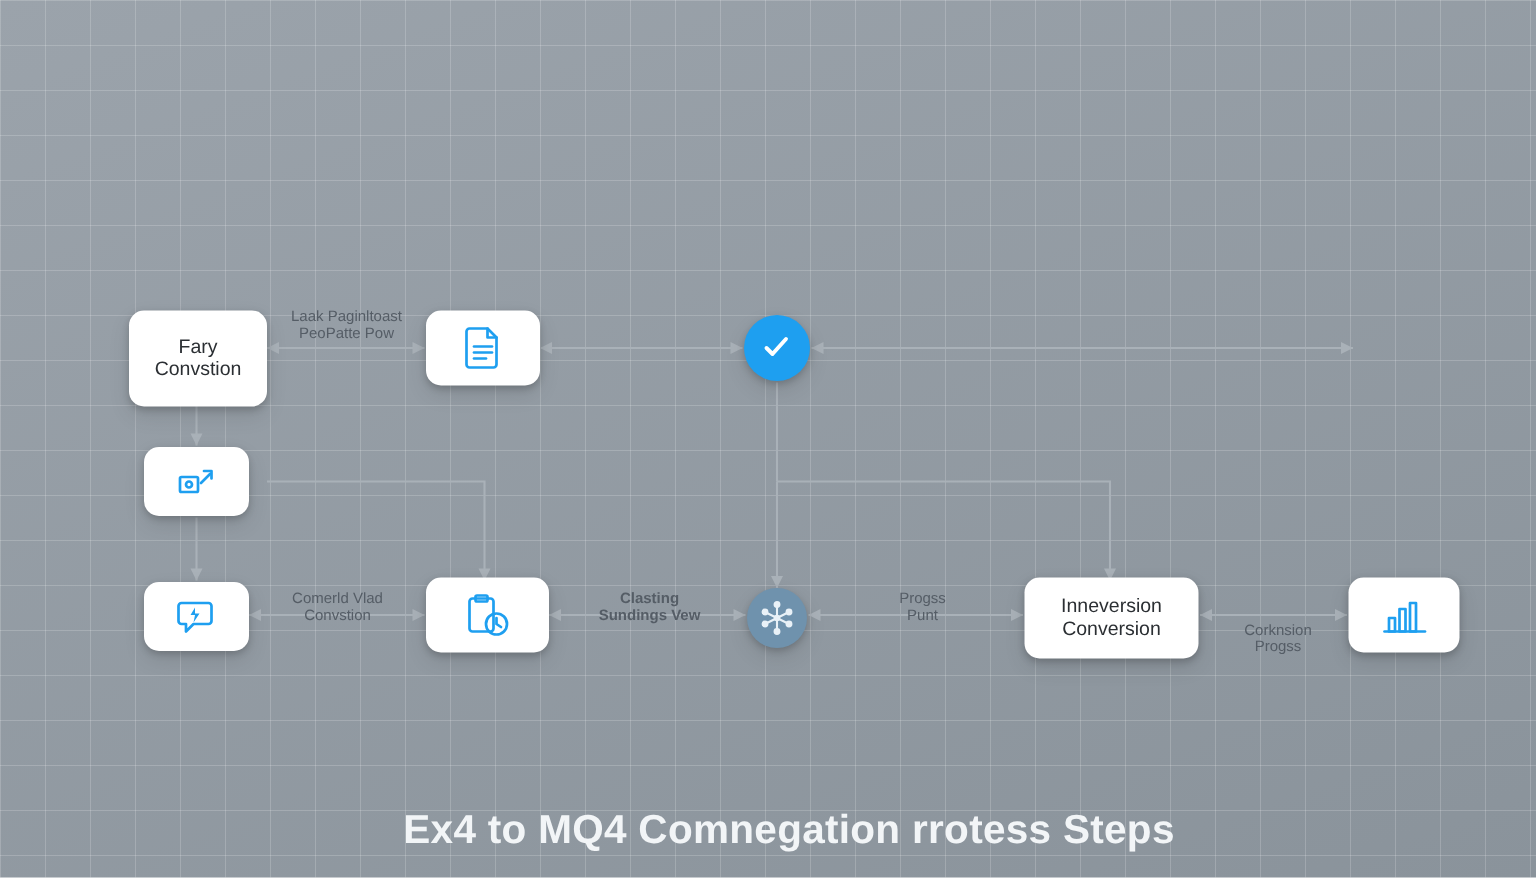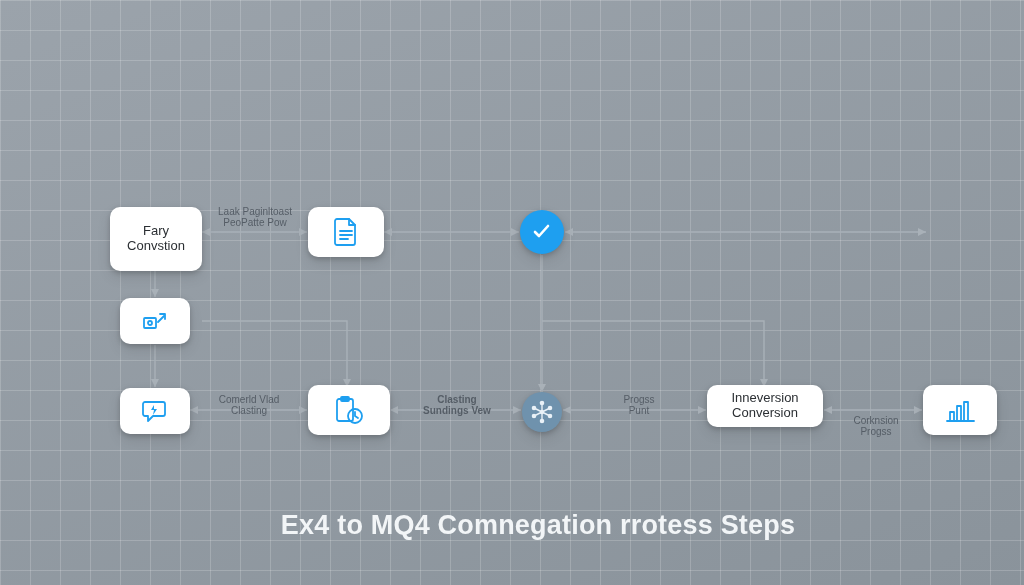--- a/index.html
+++ b/index.html
@@ -6,21 +6,21 @@
   html, body { width: 1024px; height: 585px; overflow: hidden; }
   body {
     font-family: -apple-system, BlinkMacSystemFont, "Segoe UI", Arial, sans-serif;
     background:
       linear-gradient(to right, rgba(255,255,255,0.18) 1px, transparent 1px),
       linear-gradient(to bottom, rgba(255,255,255,0.18) 1px, transparent 1px),
       linear-gradient(160deg, #9ba3ab 0%, #8a939b 100%);
     background-size: 30px 30px, 30px 30px, cover;
     position: relative;
   }
-  .stage { position: absolute; inset: 0; margin-left: 24px; }
+  .stage { position: absolute; inset: 0; }
 
   
   .node {
     position: absolute;
     background: #ffffff;
     border-radius: 10px;
     box-shadow: 0 2px 5px rgba(0,0,0,0.18), 0 6px 14px rgba(0,0,0,0.10);
     display: flex; align-items: center; justify-content: center;
     text-align: center;
     color: #2b2f33;
@@ -126,21 +126,21 @@
     <polygon class="arrow-head" points="682,410 674,406 674,414"></polygon>
 
     <line class="arrow-line" x1="800" y1="410" x2="898" y2="410"></line>
     <polygon class="arrow-head" points="800,410 808,406 808,414"></polygon>
     <polygon class="arrow-head" points="898,410 890,406 890,414"></polygon>
   </svg>
 
   <div class="edge-label" style="left:186px; top:207px; width:90px;">Laak Paginltoast
 PeoPatte Pow</div>
   <div class="edge-label" style="left:180px; top:395px; width:90px;">Comerld Vlad
-Clasting</div>
+Convstion</div>
   <div class="edge-label" style="left:388px; top:395px; width:90px;font-weight:bold;">Clasting
 Sundings Vew</div>
   <div class="edge-label" style="left:575px; top:395px; width:80px;">Progss
 Punt</div>
   <div class="edge-label" style="left:812px; top:416px; width:80px;">Corknsion
 Progss</div>
 
   <div class="node label" style="left:86px; top:207px; width:92px; height:64px;">
     <span>Fary
 Convstion</span>
@@ -201,29 +201,29 @@
         <line x1="12" y1="12" x2="12" y2="21"></line>
           <circle cx="12" cy="21" r="1.6" fill="#e9f1f7"></circle>
         <line x1="12" y1="12" x2="4" y2="16"></line>
           <circle cx="4" cy="16" r="1.6" fill="#e9f1f7"></circle>
         <line x1="12" y1="12" x2="4" y2="8"></line>
           <circle cx="4" cy="8" r="1.6" fill="#e9f1f7"></circle>
       </g>
     </svg>
   </div>
 
-  <div class="node label" style="left:683px; top:385px; width:116px; height:42px;">
+  <div class="node label" style="left:683px; top:385px; width:116px; height:54px;">
     <span>Inneversion
 Conversion</span>
   </div>
 
   <div class="node iconbox" style="left:899px; top:385px; width:74px; height:50px;">
     <svg width="32" height="28" viewBox="0 0 32 28">
       <line class="ic-blue" x1="3" y1="25" x2="30" y2="25"></line>
       <rect class="ic-blue" x="6" y="16" width="4" height="9"></rect>
       <rect class="ic-blue" x="13" y="10" width="4" height="15"></rect>
       <rect class="ic-blue" x="20" y="6" width="4" height="19"></rect>
     </svg>
   </div>
 
-  <div class="title" style="top:510px;padding-left:28px;">Ex4 to MQ4 Comnegation rrotess Steps</div>
+  <div class="title" style="top:538px;padding-left:28px;">Ex4 to MQ4 Comnegation rrotess Steps</div>
 
 </div>
 
 </body></html>

